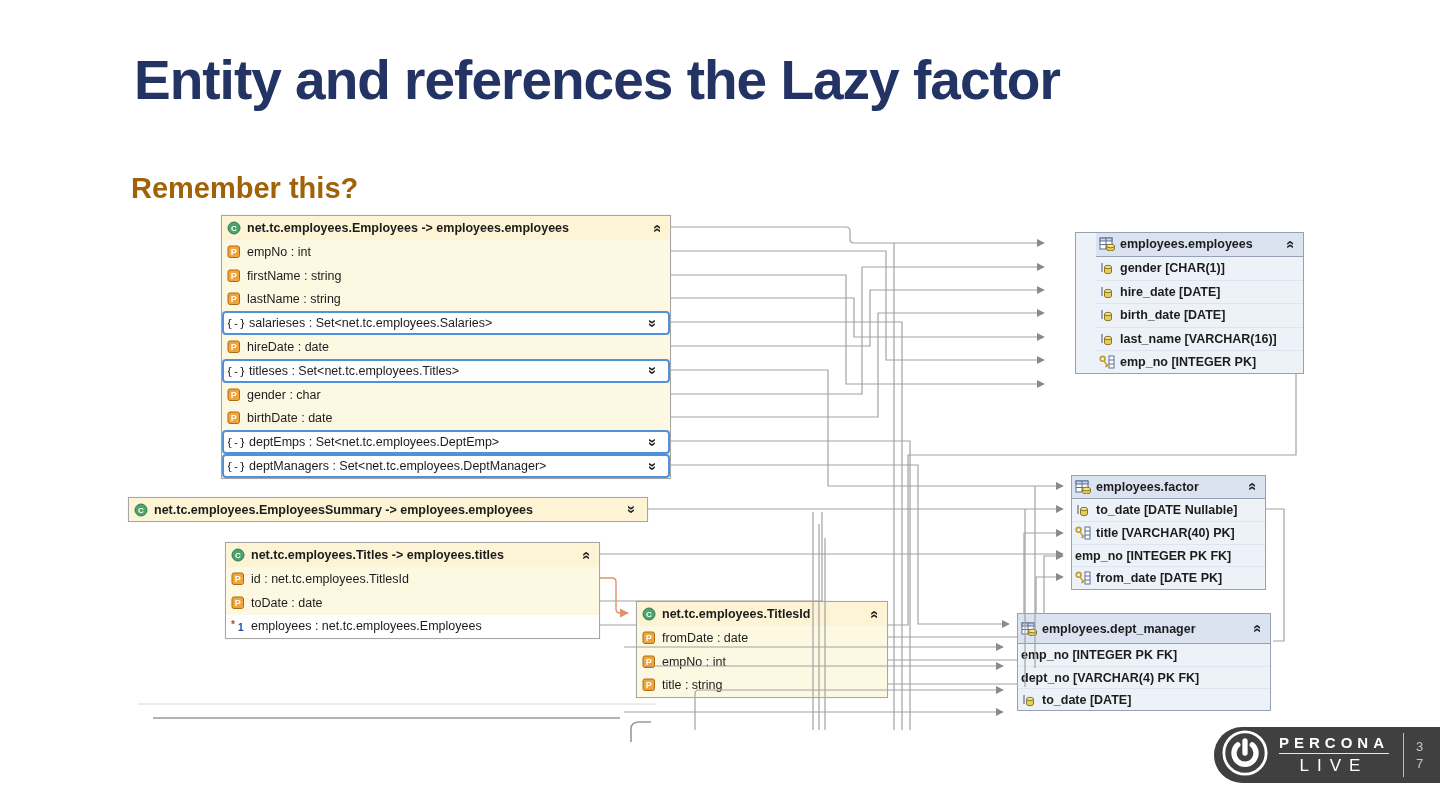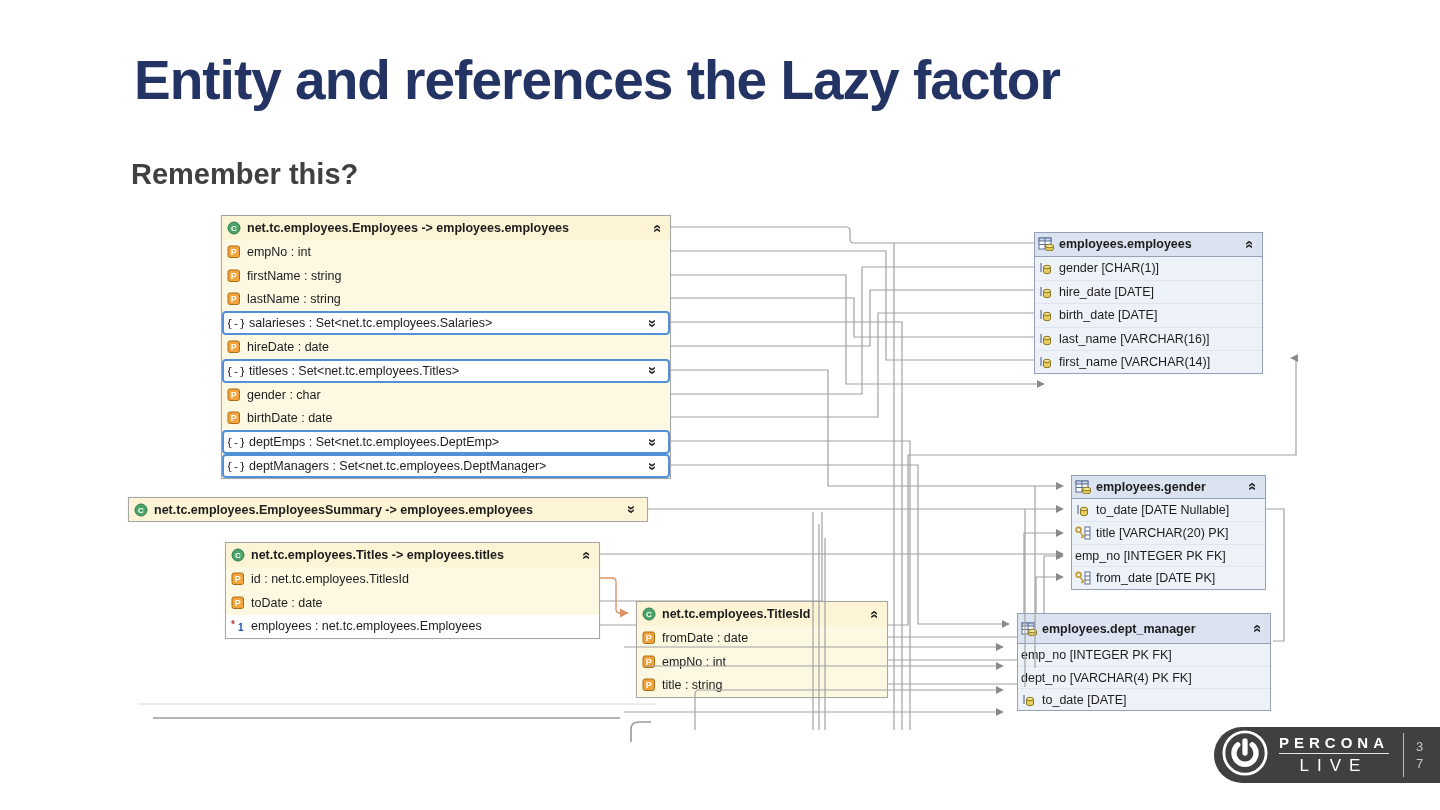--- a/index.html
+++ b/index.html
@@ -1,39 +1,39 @@
 <!DOCTYPE html>
 <html><head>
 <meta charset="utf-8">
 <style>
   html,body{margin:0;padding:0;background:#fff;}
   .slide{position:relative;width:1440px;height:810px;background:#ffffff;overflow:hidden;
          font-family:"Liberation Sans",sans-serif;margin-left:28px;}
   .title{position:absolute;left:106px;top:48px;font-size:55px;font-weight:700;color:#223364;
          letter-spacing:-1px;white-space:nowrap;}
-  .subtitle{position:absolute;left:103px;top:158px;font-size:29px;font-weight:700;color:#404040;}
+  .subtitle{position:absolute;left:103px;top:172px;font-size:29px;font-weight:700;color:#a16207;}
 
   svg.wires{position:absolute;left:0;top:0;pointer-events:none;}
   svg.under{z-index:1;}
   svg.over{z-index:3;}
 
   
   .ebox{position:absolute;z-index:2;background:#fdf8e2;border:1px solid #a6a6a6;
         box-sizing:border-box;box-shadow:0 0 0 0.5px rgba(0,0,0,0.05);}
   .ebox .row{display:flex;align-items:center;height:23.8px;padding:0 3px 0 4px;
         box-sizing:border-box;font-size:12.5px;color:#1c1c1c;overflow:hidden;white-space:nowrap;}
   .ebox .row.header{font-weight:700;height:24px;background:#fcf4d5;}
   .ebox .row.selected{background:#ffffff;border:2px solid #5291d8;border-radius:4px;}
   .ebox .row.white{background:#ffffff;}
 
   
   .tbox{position:absolute;z-index:2;background:#edf2f9;border:1px solid #94a1b6;
         box-sizing:border-box;}
   .tbox .row{display:flex;align-items:center;height:var(--rh,23.4px);padding:0 3px 0 3px;
-        box-sizing:border-box;font-size:12.5px;color:#1c1c1c;overflow:hidden;white-space:nowrap;font-weight:400;}
+        box-sizing:border-box;font-size:12.5px;color:#1c1c1c;overflow:hidden;white-space:nowrap;font-weight:700;}
   .tbox .row.header{font-weight:700;background:#dbe3f0;border-bottom:1px solid #94a1b6;}
   .tbox .rows .row + .row{border-top:1px solid #dee5f0;}
 
   .row .ic{width:16px;height:14px;margin-right:5px;flex:none;display:inline-flex;align-items:center;}
   .ic svg{width:16px;height:14px;display:block;}
   .row .lbl{white-space:nowrap;}
 
   .chev{margin-left:auto;margin-right:5px;font-weight:700;color:#222;font-size:15px;
         line-height:1;flex:none;display:inline-block;width:14px;text-align:center;}
   .chev::before{content:"\00BB";}
@@ -296,21 +296,21 @@
             <svg viewBox="0 0 14 14">
               <rect x="1" y="1" width="11.5" height="11.5" rx="2" fill="#f2a33c" stroke="#a96f14"></rect>
               <text x="6.8" y="10.2" font-size="9" fill="#fff" text-anchor="middle" font-weight="bold" font-family="Liberation Sans,sans-serif">P</text>
             </svg>
           </span>
           <span class="lbl">title : string</span>
         </div>
       </div>
   </div>
 
-  <div class="tbox" style="left:1006px;top:232px;width:229px;--rh:23.4px;">
+  <div class="tbox" style="left:1047px;top:232px;width:229px;padding-left:20px;--rh:23.4px;">
     <div class="row header" style="height:23.5px;">
       <span class="ic">
           <svg viewBox="0 0 16 14">
             <rect x="1" y="1" width="12" height="11" fill="#fff" stroke="#5b6e93"></rect>
             <rect x="1" y="1" width="12" height="3" fill="#c8d5ea" stroke="#5b6e93"></rect>
             <line x1="7" y1="1" x2="7" y2="12" stroke="#5b6e93"></line>
             <line x1="1" y1="7.5" x2="13" y2="7.5" stroke="#5b6e93"></line>
             <path d="M7.5 9 v3 a4 1.8 0 0 0 8 0 v-3" fill="#e7cd5e" stroke="#8a7722"></path>
             <ellipse cx="11.5" cy="9" rx="4" ry="1.8" fill="#f3e28b" stroke="#8a7722"></ellipse>
           </svg>
@@ -355,43 +355,45 @@
               <path d="M3 2 v9" stroke="#5b6e93" stroke-width="1.2" fill="none"></path>
               <path d="M5.5 6 v5 a3.5 1.7 0 0 0 7 0 v-5" fill="#e7cd5e" stroke="#8a7722"></path>
               <ellipse cx="9" cy="6" rx="3.5" ry="1.7" fill="#f3e28b" stroke="#8a7722"></ellipse>
             </svg>
           </span>
           <span class="lbl">last_name [VARCHAR(16)]</span>
         </div>
         <div class="row">
           <span class="ic">
             <svg viewBox="0 0 16 14">
-              <path d="M3 2 v9" stroke="#5b6e93" stroke-width="1.2" fill="none"></path>
-              <path d="M5.5 6 v5 a3.5 1.7 0 0 0 7 0 v-5" fill="#e7cd5e" stroke="#8a7722"></path>
-              <ellipse cx="9" cy="6" rx="3.5" ry="1.7" fill="#f3e28b" stroke="#8a7722"></ellipse>
-            </svg>
-          </span>
-          <span class="lbl">first_name [VARCHAR(14)]</span>
+              <rect x="10" y="1" width="5" height="12" fill="#fff" stroke="#5b6e93"></rect>
+              <line x1="10" y1="5" x2="15" y2="5" stroke="#5b6e93"></line>
+              <line x1="10" y1="9" x2="15" y2="9" stroke="#5b6e93"></line>
+              <circle cx="3.6" cy="3.8" r="2.4" fill="none" stroke="#c09b2d" stroke-width="1.6"></circle>
+              <path d="M5.2 5.8 L8.2 11 M8.2 11 l-2 0.9 M8.2 11 l0.9 -2" stroke="#c09b2d" stroke-width="1.4" fill="none"></path>
+            </svg>
+          </span>
+          <span class="lbl">emp_no [INTEGER PK]</span>
         </div>
       </div>
   </div>
 
   <div class="tbox" style="left:1043px;top:475px;width:195px;--rh:22.6px;">
     <div class="row header" style="height:22.6px;">
       <span class="ic">
           <svg viewBox="0 0 16 14">
             <rect x="1" y="1" width="12" height="11" fill="#fff" stroke="#5b6e93"></rect>
             <rect x="1" y="1" width="12" height="3" fill="#c8d5ea" stroke="#5b6e93"></rect>
             <line x1="7" y1="1" x2="7" y2="12" stroke="#5b6e93"></line>
             <line x1="1" y1="7.5" x2="13" y2="7.5" stroke="#5b6e93"></line>
             <path d="M7.5 9 v3 a4 1.8 0 0 0 8 0 v-3" fill="#e7cd5e" stroke="#8a7722"></path>
             <ellipse cx="11.5" cy="9" rx="4" ry="1.8" fill="#f3e28b" stroke="#8a7722"></ellipse>
           </svg>
         </span>
-      <span class="lbl">employees.gender</span>
+      <span class="lbl">employees.factor</span>
       <span class="chev up"></span>
     </div>
     <div class="rows">
         <div class="row">
           <span class="ic">
             <svg viewBox="0 0 16 14">
               <path d="M3 2 v9" stroke="#5b6e93" stroke-width="1.2" fill="none"></path>
               <path d="M5.5 6 v5 a3.5 1.7 0 0 0 7 0 v-5" fill="#e7cd5e" stroke="#8a7722"></path>
               <ellipse cx="9" cy="6" rx="3.5" ry="1.7" fill="#f3e28b" stroke="#8a7722"></ellipse>
             </svg>
@@ -401,21 +403,21 @@
         <div class="row">
           <span class="ic">
             <svg viewBox="0 0 16 14">
               <rect x="10" y="1" width="5" height="12" fill="#fff" stroke="#5b6e93"></rect>
               <line x1="10" y1="5" x2="15" y2="5" stroke="#5b6e93"></line>
               <line x1="10" y1="9" x2="15" y2="9" stroke="#5b6e93"></line>
               <circle cx="3.6" cy="3.8" r="2.4" fill="none" stroke="#c09b2d" stroke-width="1.6"></circle>
               <path d="M5.2 5.8 L8.2 11 M8.2 11 l-2 0.9 M8.2 11 l0.9 -2" stroke="#c09b2d" stroke-width="1.4" fill="none"></path>
             </svg>
           </span>
-          <span class="lbl">title [VARCHAR(20) PK]</span>
+          <span class="lbl">title [VARCHAR(40) PK]</span>
         </div>
         <div class="row">
           <span class="lbl">emp_no [INTEGER PK FK]</span>
         </div>
         <div class="row">
           <span class="ic">
             <svg viewBox="0 0 16 14">
               <rect x="10" y="1" width="5" height="12" fill="#fff" stroke="#5b6e93"></rect>
               <line x1="10" y1="5" x2="15" y2="5" stroke="#5b6e93"></line>
               <line x1="10" y1="9" x2="15" y2="9" stroke="#5b6e93"></line>

